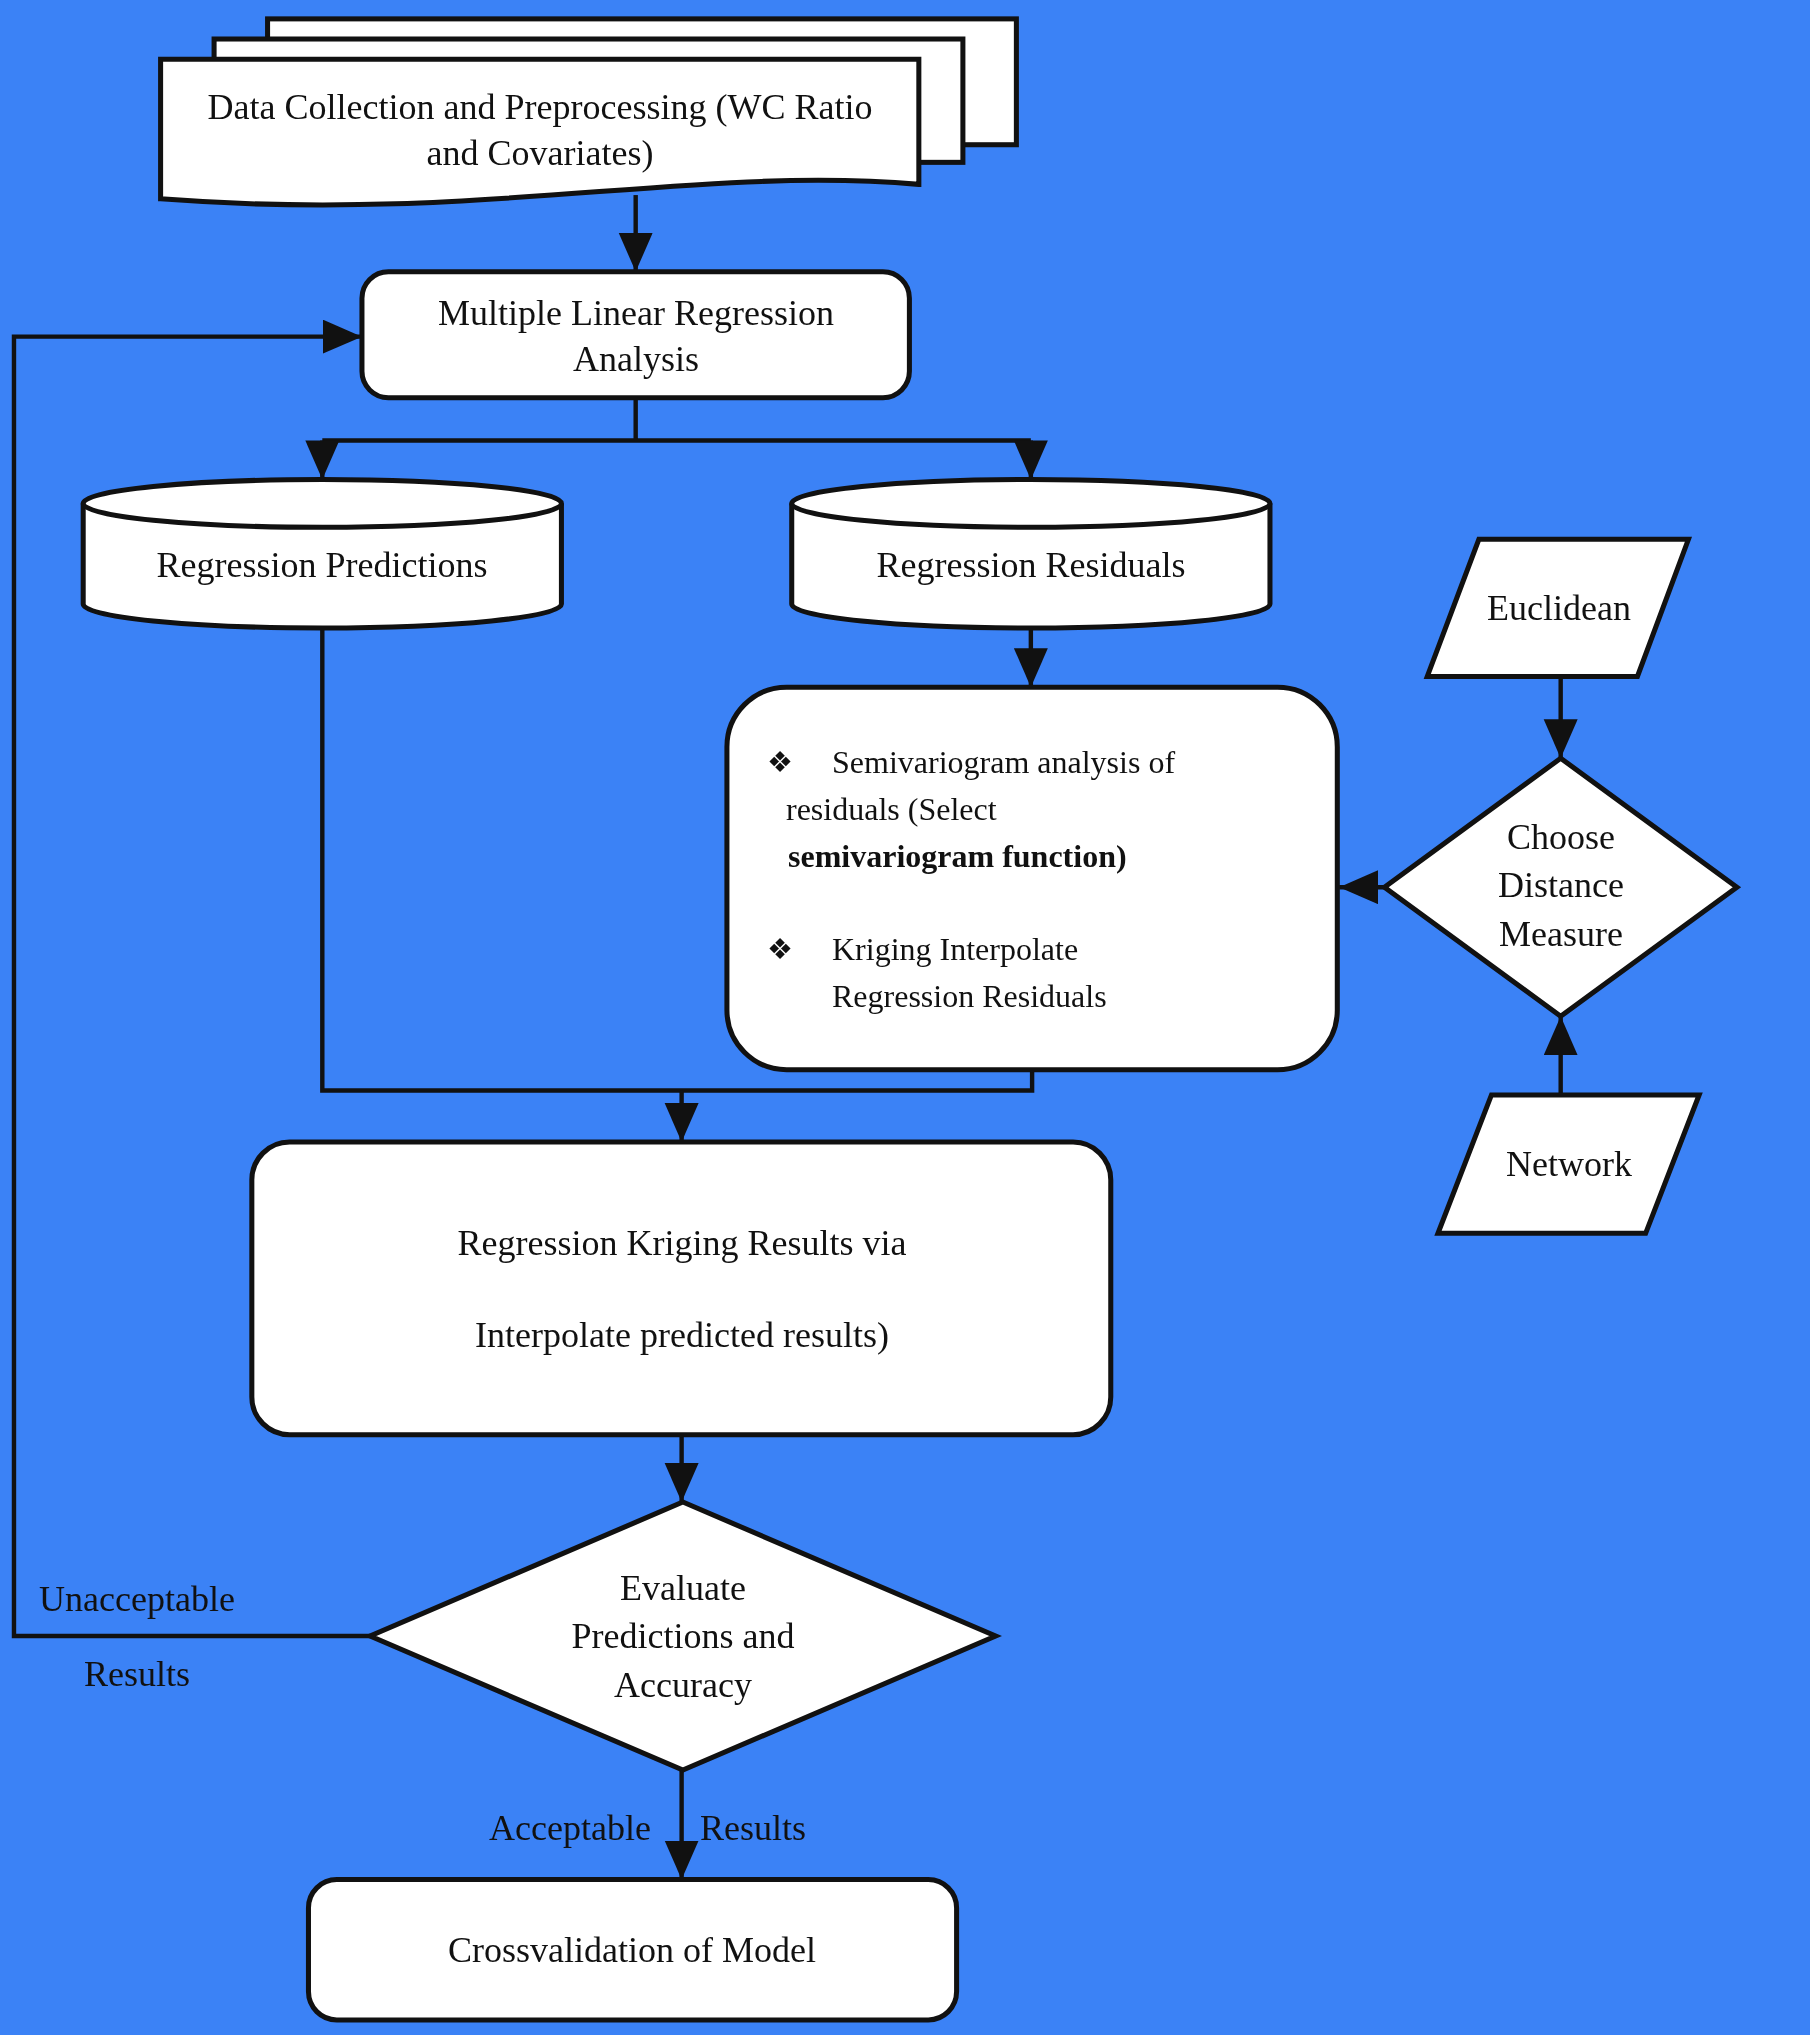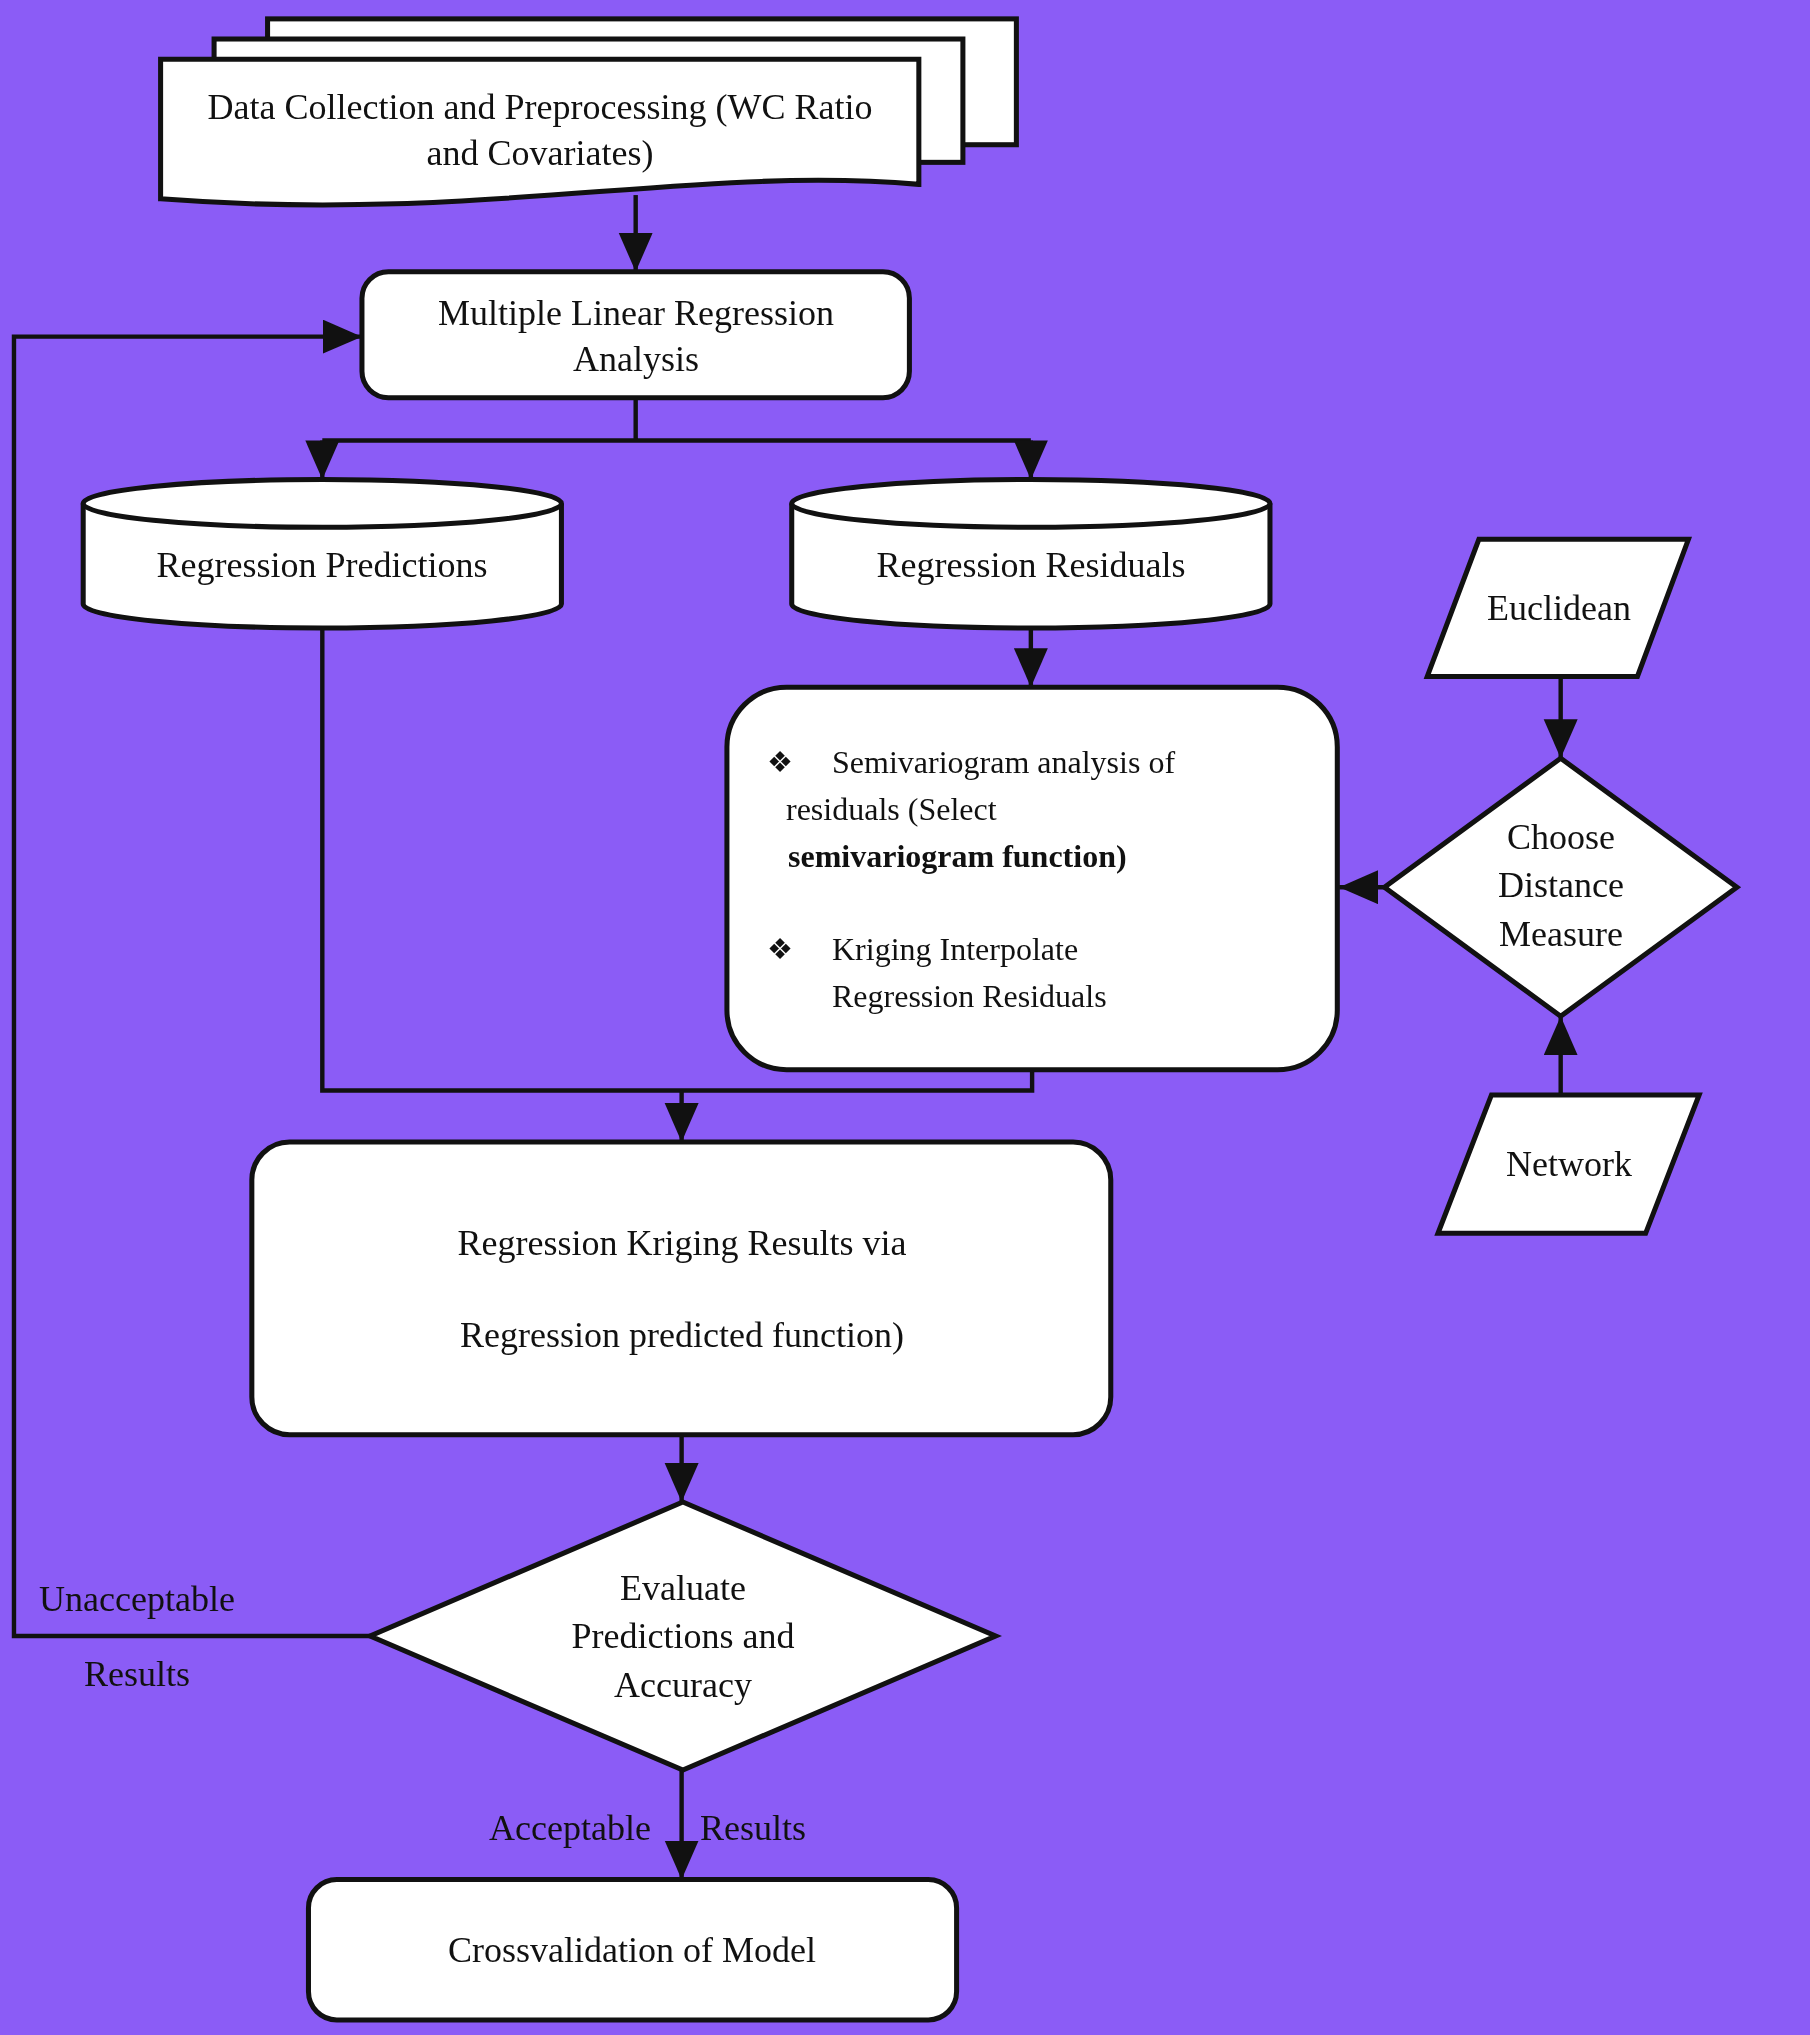--- a/index.html
+++ b/index.html
@@ -4,21 +4,21 @@
 <style>
   html, body {
     margin: 0;
     padding: 0;
     background: #ffffff;
   }
   #stage {
     position: relative;
     width: 1810px;
     height: 2035px;
-    background: #8b5cf6;
+    background: #3b82f6;
     overflow: hidden;
     font-family: "Liberation Serif", "DejaVu Serif", serif;
     color: #111111;
   }
   #chart-svg {
     position: absolute;
     left: 0;
     top: 0;
     width: 1810px;
     height: 2035px;
@@ -144,21 +144,21 @@
 
   <div class="lbl" style="left:1559px; top:608px;">Euclidean</div>
 
   <div class="lbl" style="left:1561px; top:837px;">Choose</div>
   <div class="lbl" style="left:1561px; top:885px;">Distance</div>
   <div class="lbl" style="left:1561px; top:934px;">Measure</div>
 
   <div class="lbl" style="left:1569px; top:1164px;">Network</div>
 
   <div class="lbl" style="left:682px; top:1243px;">Regression Kriging Results via</div>
-  <div class="lbl" style="left:682px; top:1335px;">Regression predicted function)</div>
+  <div class="lbl" style="left:682px; top:1335px;">Interpolate predicted results)</div>
 
   <div class="lbl" style="left:683px; top:1588px;">Evaluate</div>
   <div class="lbl" style="left:683px; top:1636px;">Predictions and</div>
   <div class="lbl" style="left:683px; top:1685px;">Accuracy</div>
 
   <div class="lbl" style="left:137px; top:1599px;">Unacceptable</div>
   <div class="lbl" style="left:137px; top:1674px;">Results</div>
 
   <div class="lbl" style="left:570px; top:1828px;">Acceptable</div>
   <div class="lbl" style="left:753px; top:1828px;">Results</div>

